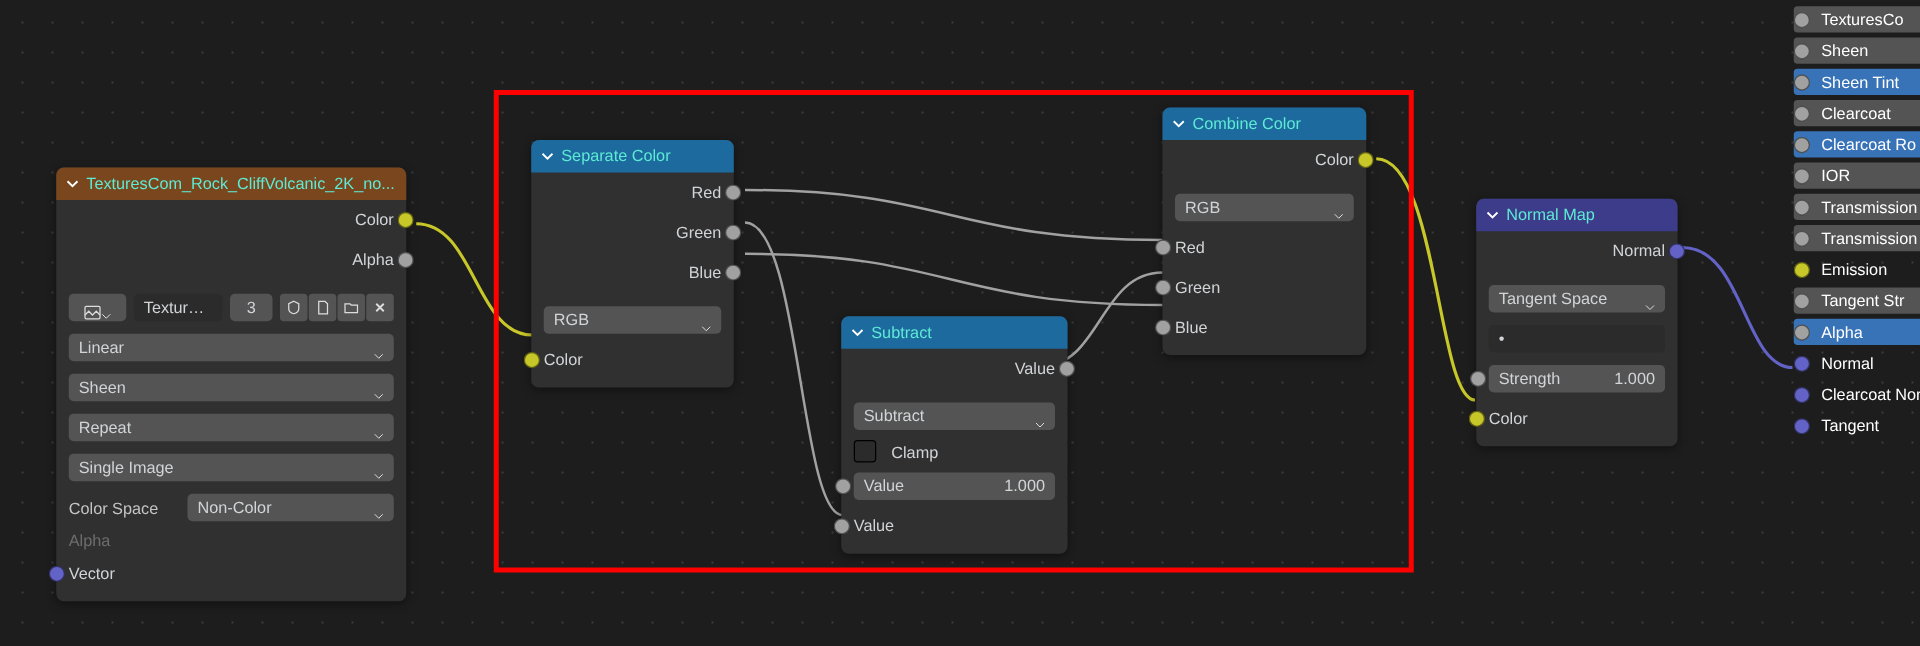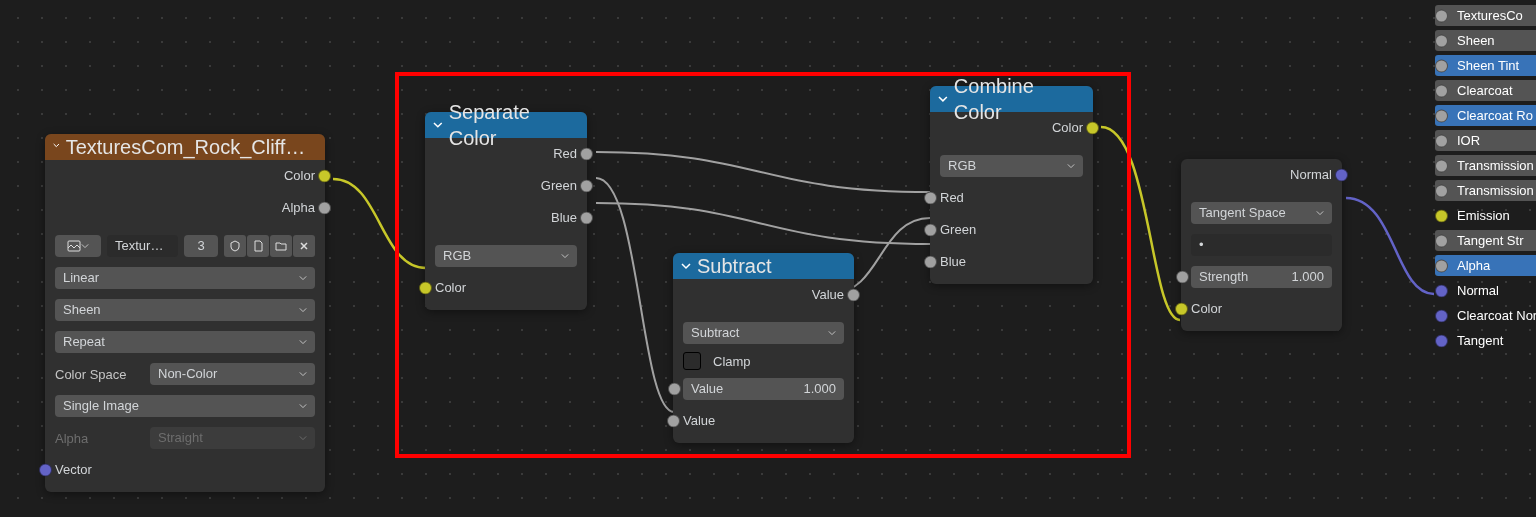--- a/index.html
+++ b/index.html
@@ -1,29 +1,29 @@
 <!DOCTYPE html>
 <html><head>
 <meta charset="utf-8">
 <style>
 html,body{margin:0;padding:0;background:#1d1d1d;font-family:Arial,Helvetica,sans-serif;font-size:13px;color:#d2d5d8;overflow:hidden}
 #canvas{position:relative;width:1536px;height:517px;background:#1d1d1d}
 .dots{position:absolute;inset:0;background-image:radial-gradient(circle,#3a3a3a 1px,transparent 1px);background-size:24px 24px;background-position:6px 6px}
 .edge{position:absolute;inset:0;pointer-events:none}
 .node{position:absolute;background:#303030;border-radius:6px;box-shadow:0 2px 8px rgba(0,0,0,.4)}
-.nhead{height:26px;line-height:26px;padding:0 8px;border-radius:6px 6px 0 0;font-size:20px;display:flex;align-items:center;gap:6px;color:#e5e5e5}
+.nhead{height:26px;line-height:26px;padding:0 8px;border-radius:6px 6px 0 0;font-size:13px;display:flex;align-items:center;gap:6px;color:#5eead4}
 .nhead svg{flex:none}
 .h-orange{background:#79461d}
 .h-blue{background:#1c6a9e}
 .h-purple{background:#3c3c8a}
 .row{position:relative;height:24px;line-height:24px;padding:4px 10px;display:flex;align-items:center}
 .row.r{justify-content:flex-end}
 .row.l{justify-content:flex-start}
 .pad{height:6px}
-.field{background:#545454;border-radius:4px;height:22px;line-height:22px;padding:0 8px;display:flex;align-items:center;justify-content:space-between;flex:1;margin:2px 0}
+.field{background:#545454;border-radius:4px;height:22px;line-height:22px;padding:0 8px;display:flex;align-items:flex-end;justify-content:space-between;flex:1;margin:2px 0}
 .field.num{background:#545454;justify-content:space-between}
 .field.dark{background:#2b2b2b}
 .fwrow{padding:3px 10px;display:flex;gap:6px;align-items:center}
 .lbl{color:#c5c5c5}
 .dim{color:#6d6d6d}
 .sock{position:absolute;width:11px;height:11px;border-radius:50%;top:50%;transform:translateY(-50%);border:1px solid rgba(0,0,0,.5)}
 .sock.out{right:-6px}
 .sock.in{left:-6px}
 .c-yellow{background:#c7c729}
 .c-gray{background:#a1a1a1}
@@ -140,45 +140,39 @@
         </div>
       </div>
   <div class="fwrow">
         <div class="field">
           <span>Repeat</span>
           <svg width="8" height="8" viewBox="0 0 10 10">
             <path d="M1 3 L5 7 L9 3" stroke="#ddd" fill="none"></path>
           </svg>
         </div>
       </div>
+  <div class="fwrow">
+        <div class="field">
+          <span>Single Image</span>
+          <svg width="8" height="8" viewBox="0 0 10 10">
+            <path d="M1 3 L5 7 L9 3" stroke="#ddd" fill="none"></path>
+          </svg>
+        </div>
+      </div>
   <div class="fwrow" style="gap:10px">
     <span class="lbl" style="flex:0 0 85px">Color Space</span>
     <div class="field">
           <span>Non-Color</span>
           <svg width="8" height="8" viewBox="0 0 10 10">
             <path d="M1 3 L5 7 L9 3" stroke="#ddd" fill="none"></path>
           </svg>
         </div>
   </div>
-  <div class="fwrow">
-        <div class="field">
-          <span>Single Image</span>
-          <svg width="8" height="8" viewBox="0 0 10 10">
-            <path d="M1 3 L5 7 L9 3" stroke="#ddd" fill="none"></path>
-          </svg>
-        </div>
-      </div>
   <div class="fwrow" style="gap:10px">
     <span class="dim" style="flex:0 0 85px">Alpha</span>
-    <div class="field" style="background:#3c3c3c">
-          <span class="dim">Straight</span>
-          <svg width="8" height="8" viewBox="0 0 10 10">
-            <path d="M1 3 L5 7 L9 3" stroke="#777" fill="none"></path>
-          </svg>
-        </div>
   </div>
   <div class="row l">
         <span class="sock in c-purple"></span>
         <span>Vector</span>
       </div>
   <div class="pad"></div>
 </div>
 
 <div class="node" style="left:425px;top:112px;width:162px">
   <div class="nhead h-blue">
@@ -288,20 +282,28 @@
         <span>Green</span>
       </div>
   <div class="row l">
         <span class="sock in c-gray"></span>
         <span>Blue</span>
       </div>
   <div class="pad"></div>
 </div>
 
 <div class="node" style="left:1181px;top:159px;width:161px">
+  <div class="nhead h-purple">
+    <span class="chev">
+          <svg viewBox="0 0 10 10">
+            <path d="M1 3 L5 7 L9 3" stroke="#fff" stroke-width="1.5" fill="none"></path>
+          </svg>
+        </span>
+    <span>Normal Map</span>
+  </div>
   <div class="row r">
         <span>Normal</span>
         <span class="sock out c-purple"></span>
       </div>
   <div class="pad"></div>
   <div class="fwrow">
         <div class="field">
           <span>Tangent Space</span>
           <svg width="8" height="8" viewBox="0 0 10 10">
             <path d="M1 3 L5 7 L9 3" stroke="#ddd" fill="none"></path>

